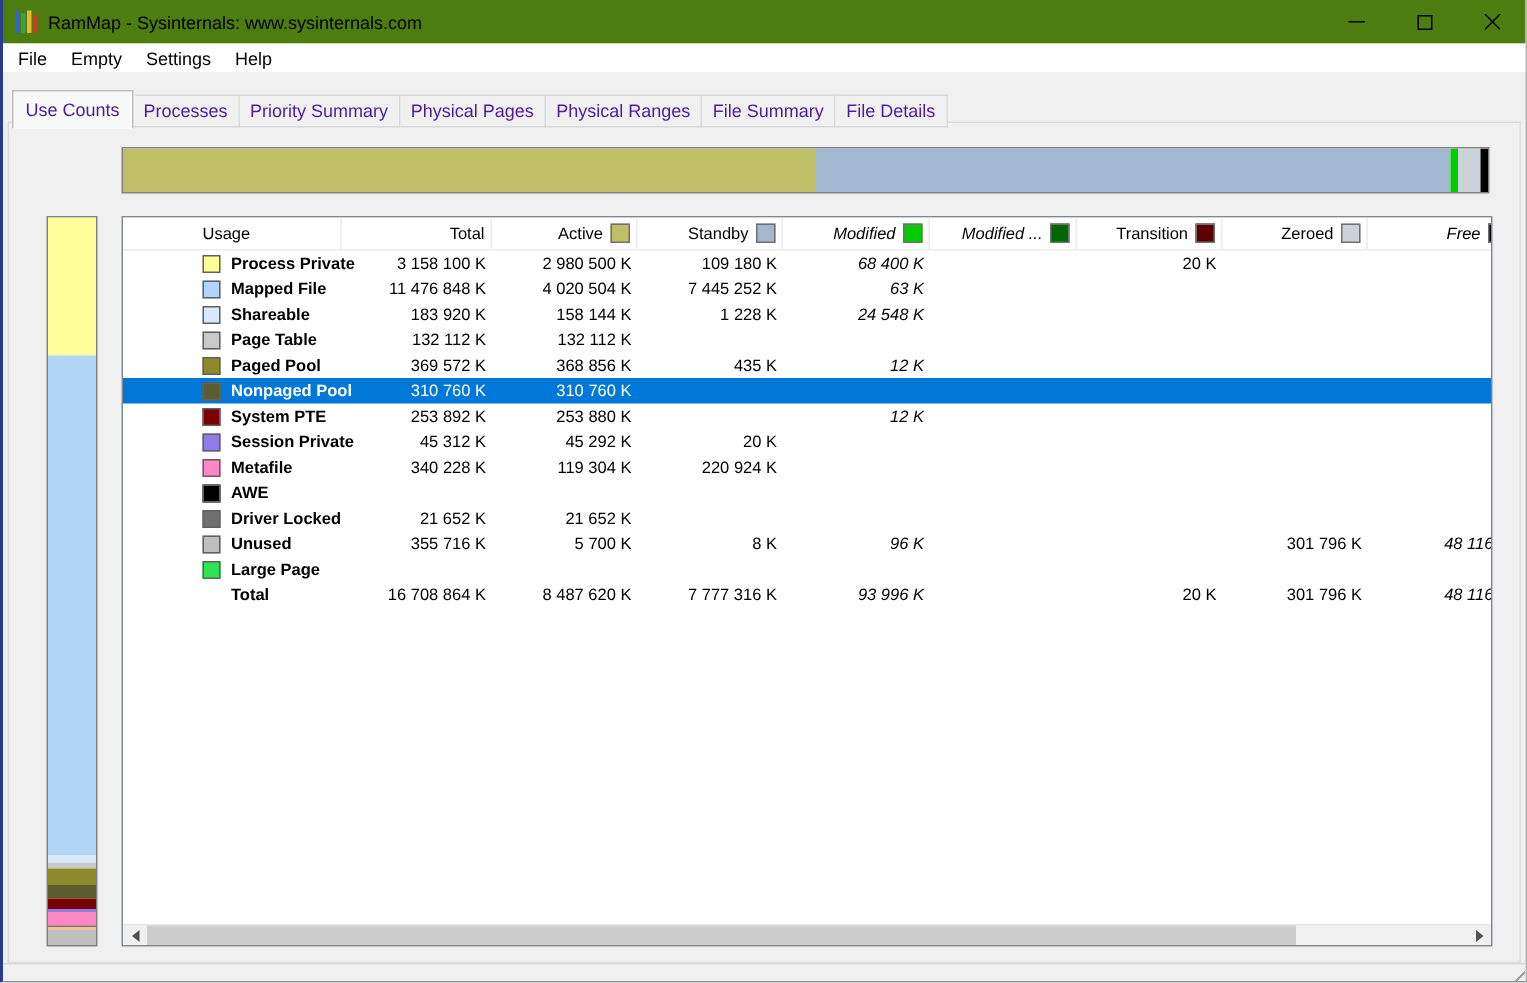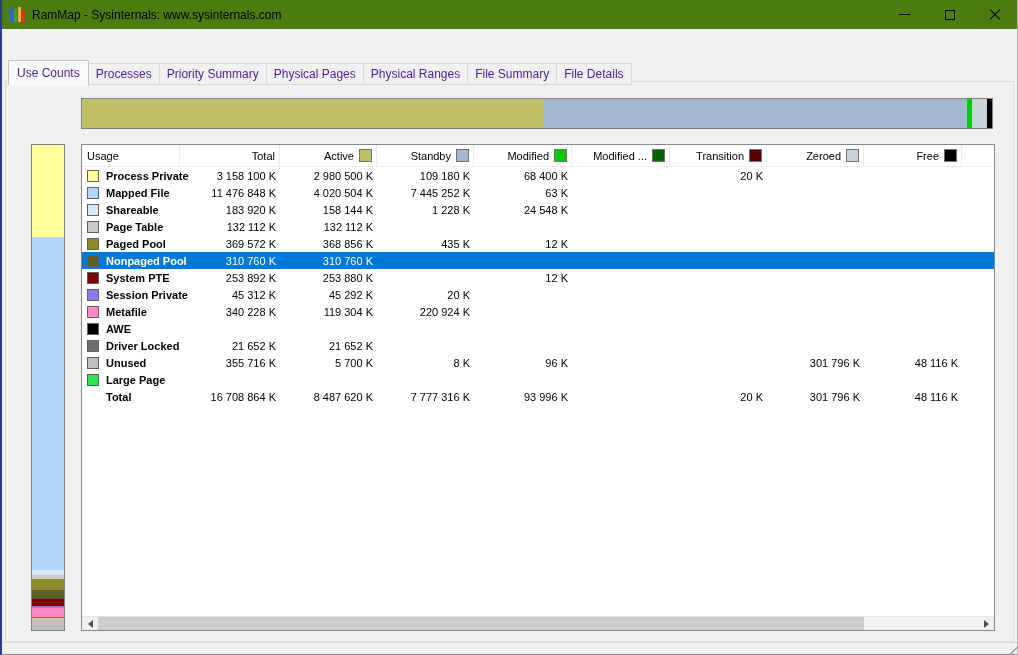--- a/index.html
+++ b/index.html
@@ -49,23 +49,23 @@
   .hcell.right { justify-content:flex-end; padding-right:4px; gap:5px; }
   .hswatch { width:13px; height:13px; border:1px solid #707070; flex:none; }
 
   .trow { display:flex; align-items:center; height:17px; }
   .trow.selected { background:#0078d7; color:#fff; }
   .cell { font-size:11px; flex:none; }
   .cell.val { text-align:right; padding-right:4px; white-space:nowrap; }
   .cell.c0 { display:flex; align-items:center; gap:7px; padding-left:5px; white-space:nowrap;font-weight:bold; }
   .rswatch { width:12px; height:12px; border:1px solid #606060; flex:none; }
   .rswatch.hidden { visibility:hidden; }
-  .c0 { width:98px; } .c1 { width:100px; }
+  .c0 { width:98px;margin-left:48px; } .c1 { width:100px; }
   .c2,.c3,.c6,.c7 { width:97px; }
-  .c4,.c5,.c8 { width:98px; }
+  .c4,.c5,.c8 { width:98px;font-style:italic; }
 
   .hscroll { position:absolute; left:0; right:0; bottom:0; height:14px; background:#f0f0f0; display:flex; align-items:stretch; border-top:1px solid #e4e4e4; }
   .sb-btn { width:16px; display:flex; align-items:center; justify-content:center; background:#f0f0f0; }
   .arr-left { width:0; height:0; border-top:4px solid transparent; border-bottom:4px solid transparent; border-right:5px solid #505050; }
   .arr-right { width:0; height:0; border-top:4px solid transparent; border-bottom:4px solid transparent; border-left:5px solid #505050; }
   .sb-track { flex:1; position:relative; background:#f0f0f0; }
   .sb-thumb { position:absolute; left:0; top:0; bottom:0; width:87%; background:#cdcdcd; }
 
   .statusbar { position:absolute; left:0; right:0; bottom:0; height:12px; background:#f0f0f0; border-top:1px solid #d9d9d9; }
   .grip { position:absolute; right:0; bottom:0; width:12px; height:12px;
@@ -91,20 +91,26 @@
         </div>
       <div class="win-btn">
           <span class="g-max"></span>
         </div>
       <div class="win-btn">
           <span class="g-close"></span>
         </div>
     </div>
   </div>
 
+  <div class="menubar">
+      <div class="menu-item">File</div>
+      <div class="menu-item">Empty</div>
+      <div class="menu-item">Settings</div>
+      <div class="menu-item">Help</div>
+    </div>
 
   <div class="tabstrip">
       <div class="tab active">Use Counts</div>
       <div class="tab">Processes</div>
       <div class="tab">Priority Summary</div>
       <div class="tab">Physical Pages</div>
       <div class="tab">Physical Ranges</div>
       <div class="tab">File Summary</div>
       <div class="tab">File Details</div>
     </div>

